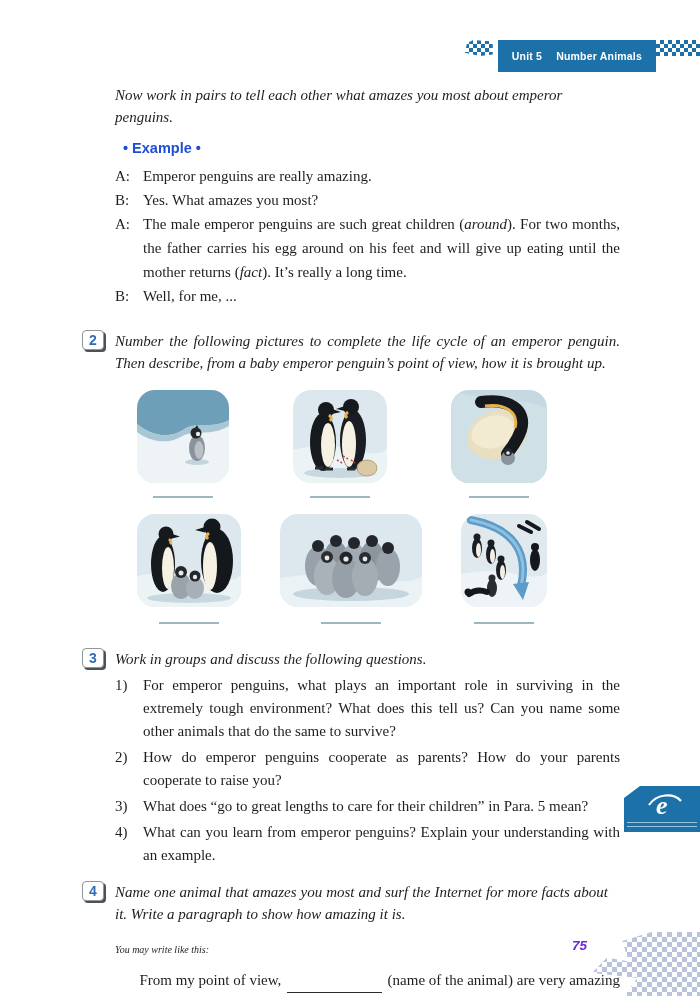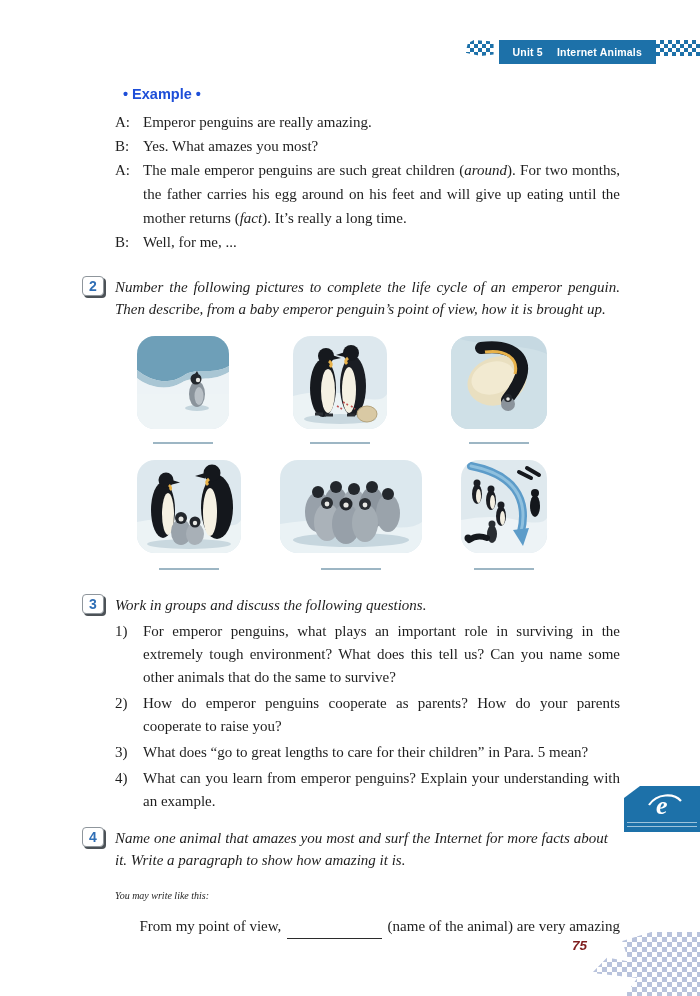--- a/index.html
+++ b/index.html
@@ -4,21 +4,21 @@
 <style>
   * { margin:0; padding:0; box-sizing:border-box; }
   html,body { background:#ffffff; }
   body {
     width:700px; height:996px; position:relative; overflow:hidden;
     font-family:"Liberation Serif", serif; color:#1e1e1e;
   }
   .page { position:absolute; inset:0; }
 
   
-  .header { position:absolute; top:40px; right:0; height:24px; display:flex; align-items:stretch; }
+  .header { position:absolute; top:40px; right:0; height:32px; display:flex; align-items:stretch; }
   .checker {
     background:repeating-conic-gradient(#1d71a9 0% 25%, #ffffff 0% 50%);
     background-size:8px 8px;
   }
   .header .cluster { width:28px; height:16px; margin-right:5px;
     clip-path:polygon(30% 0,100% 10%,100% 90%,55% 100%,0 80%,8% 20%); }
   .header .bar {
     background:#1d71a9; color:#fff; display:flex; align-items:center;
     font-family:"Liberation Sans", sans-serif; font-weight:bold; font-size:10.5px;
     padding:0 14px; letter-spacing:.2px;
@@ -76,45 +76,46 @@
   }
   .etab .line1, .etab .line2 { position:absolute; left:3px; right:3px; height:1px; background:#9cc3dc; }
   .etab .line1 { bottom:9px; }
   .etab .line2 { bottom:5px; }
   .etab svg { position:absolute; left:24px; top:4px; }
 
   
   .page-num {
     position:absolute; left:572px; top:938px;
     font-family:"Liberation Sans", sans-serif; font-weight:bold; font-style:italic;
-    font-size:13.5px; color:#7f1d1d;
+    font-size:13.5px; color:#6d28d9;
   }
   .footer-checker {
     position:absolute; right:0; bottom:0; width:108px; height:64px;
     background:repeating-conic-gradient(#b9c3dc 0% 25%, #ffffff 0% 50%);
     background-size:10px 10px;
     clip-path:polygon(55% 0,100% 0,100% 100%,30% 100%,42% 72%,0 64%,14% 40%,34% 46%,28% 14%);
   }
 </style>
 </head>
 <body>
 
 <div class="page">
 
   <div class="header">
     <div class="checker cluster"></div>
     <div class="bar">
       <span class="unit-label">Unit 5</span>
-      <span>Internet Animals</span>
+      <span>Number Animals</span>
     </div>
     <div class="checker tail"></div>
   </div>
 
   <div class="content">
 
+    <p class="intro">Now work in pairs to tell each other what amazes you most about emperor penguins.</p>
 
     <div class="example-label">• Example •</div>
 
     <p class="dlg">
       <span class="speaker">A:</span><span>Emperor penguins are really amazing.</span>
     </p>
     <p class="dlg">
       <span class="speaker">B:</span><span>Yes. What amazes you most?</span>
     </p>
     <p class="dlg">

